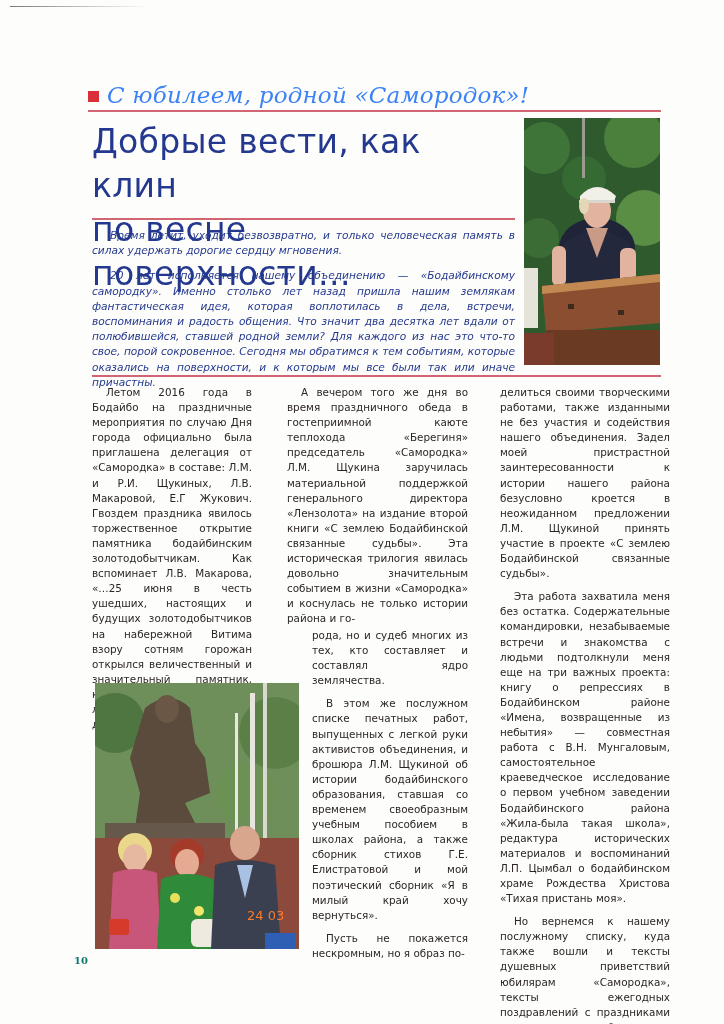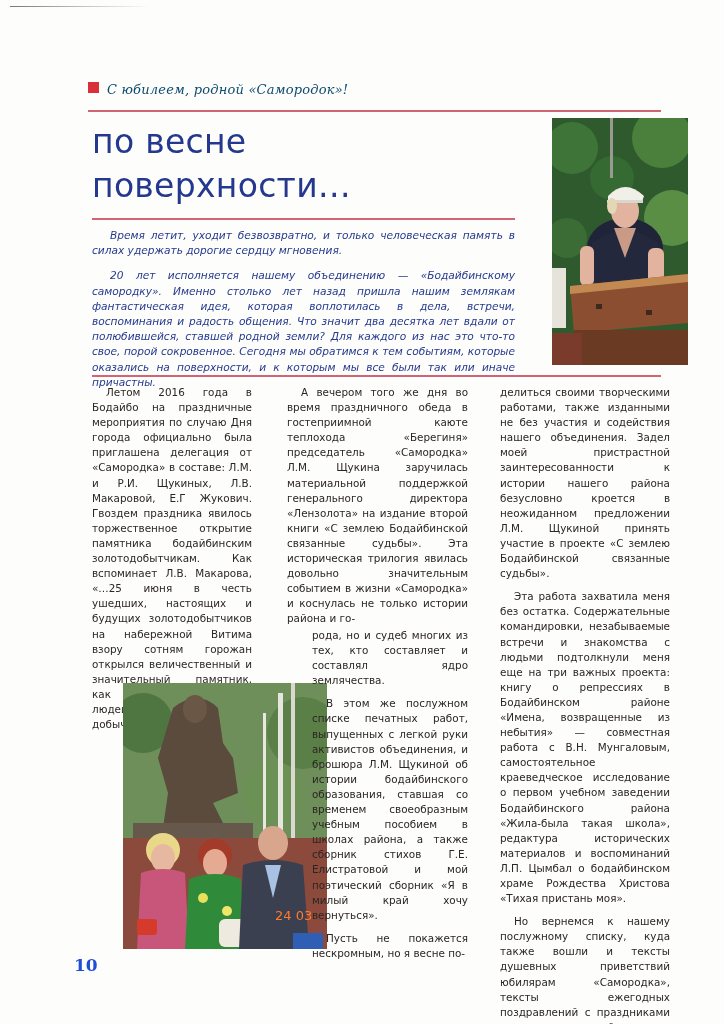--- a/index.html
+++ b/index.html
@@ -1,40 +1,41 @@
 <!DOCTYPE html>
 <html><head>
 <meta charset="utf-8">
 <style>
   html, body { margin:0; padding:0; }
   body { width:724px; height:1024px; background:#fdfdfb; position:relative; overflow:hidden; font-family:"DejaVu Sans", sans-serif; color:#2a2624; }
   .scanline { position:absolute; left:10px; top:6px; width:140px; height:1px; background:linear-gradient(90deg,#777,#ccc 60%,transparent); }
-  .rubric { position:absolute; left:88px; top:82px; font-family:"DejaVu Serif", serif; font-style:italic; font-size:13px; color:#0c4a6e; letter-spacing:0.2px; white-space:nowrap; }
+  .rubric { position:absolute; left:88px; top:82px; font-family:"DejaVu Serif", serif; font-style:italic; font-size:23px; color:#3b82f6; letter-spacing:0.2px; white-space:nowrap; }
   .rubric .sq { display:inline-block; width:11px; height:11px; background:#d9303a; margin-right:8px; vertical-align:1px; }
   .redline { position:absolute; height:2px; background:#c94a5a; opacity:0.85; }
   .title { position:absolute; left:92px; top:120px; width:420px; font-family:"DejaVu Sans", sans-serif; font-size:33px; line-height:44px; color:#23388e; font-weight:normal; letter-spacing:0.3px; }
   .lead { position:absolute; left:92px; top:228px; width:423px; font-family:"DejaVu Sans", sans-serif; font-style:italic; font-size:10.6px; line-height:15.2px; color:#23388e; text-align:justify; }
   .lead p { margin:0 0 10px 0; text-indent:18px; }
-  .photo { position:absolute; overflow:hidden;margin-left:28px; }
+  .photo { position:absolute; overflow:hidden; }
   .col { position:absolute; font-size:10.4px; line-height:15.1px; color:#2b2624; text-align:justify; hyphens:manual; }
   .col p { margin:0 0 8px 0; text-indent:14px; }
   .col p.cont { text-indent:0; }
-  .pagenum { position:absolute; left:74px; top:955px; font-family:"DejaVu Serif", serif; font-weight:bold; font-size:17px; color:#1d4ed8; }
+  .pagenum { position:absolute; left:74px; top:955px; font-family:"DejaVu Serif", serif; font-weight:bold; font-size:10px; color:#0f766e; }
 </style>
 </head>
 <body>
 
 <div class="scanline"></div>
 
 <div class="rubric">
   <span class="sq"></span><span>С юбилеем, родной «Самородок»!</span>
 </div>
 <div class="redline" style="left:88px; top:110px; width:573px;"></div>
 
 <div class="title">
+  <div>Добрые вести, как клин</div>
   <div>по весне поверхности…</div>
 </div>
 <div class="redline" style="left:92px; top:218px; width:423px;"></div>
 
 <div class="lead">
   <p>Время летит, уходит безвозвратно, и только человеческая память в силах удержать дорогие сердцу мгновения.</p>
   <p>20 лет исполняется нашему объединению — «Бодайбинскому самородку». Именно столько лет назад пришла нашим землякам фантастическая идея, которая воплотилась в дела, встречи, воспоминания и радость общения. Что значит два десятка лет вдали от полюбившейся, ставшей родной земли? Для каждого из нас это что-то свое, порой сокровенное. Сегодня мы обратимся к тем событиям, которые оказались на поверхности, и к которым мы все были так или иначе причастны.</p>
 </div>
 
 <div class="photo" style="left:524px; top:118px; width:136px; height:247px;">
@@ -102,21 +103,21 @@
     <text x="152" y="237" font-family="DejaVu Sans, sans-serif" font-size="13" fill="#ff7a2a">24 03</text>
   </svg>
 </div>
 
 <div class="col" style="left:287px; top:385px; width:181px;">
   <p>А вечером того же дня во время праздничного обеда в гостеприимной каюте теплохода «Берегиня» председатель «Самородка» Л.М. Щукина заручилась материальной поддержкой генерального директора «Лензолота» на издание второй книги «С землею Бодайбинской связанные судьбы». Эта историческая трилогия явилась довольно значительным событием в жизни «Самородка» и коснулась не только истории района и го-</p>
 </div>
 <div class="col" style="left:312px; top:628px; width:156px;">
   <p class="cont">рода, но и судеб многих из тех, кто составляет и составлял ядро землячества.</p>
   <p>В этом же послужном списке печатных работ, выпущенных с легкой руки активистов объединения, и брошюра Л.М. Щукиной об истории бодайбинского образования, ставшая со временем своеобразным учебным пособием в школах района, а также сборник стихов Г.Е. Елистратовой и мой поэтический сборник «Я в милый край хочу вернуться».</p>
-  <p>Пусть не покажется нескромным, но я весне по-</p>
+  <p>Пусть не покажется нескромным, но я образ по-</p>
 </div>
 
 <div class="col" style="left:500px; top:385px; width:170px;">
   <p class="cont">делиться своими творческими работами, также изданными не без участия и содействия нашего объединения. Задел моей пристрастной заинтересованности к истории нашего района безусловно кроется в неожиданном предложении Л.М. Щукиной принять участие в проекте «С землею Бодайбинской связанные судьбы».</p>
   <p>Эта работа захватила меня без остатка. Содержательные командировки, незабываемые встречи и знакомства с людьми подтолкнули меня еще на три важных проекта: книгу о репрессиях в Бодайбинском районе «Имена, возвращенные из небытия» — совместная работа с В.Н. Мунгаловым, самостоятельное краеведческое исследование о первом учебном заведении Бодайбинского района «Жила-была такая школа», редактура исторических материалов и воспоминаний Л.П. Цымбал о бодайбинском храме Рождества Христова «Тихая пристань моя».</p>
   <p>Но вернемся к нашему послужному списку, куда также вошли и тексты душевных приветствий юбилярам «Самородка», тексты ежегодных поздравлений с праздниками и приглашений, кои придумывались Людмилой Михайловной</p>
 </div>
 
 <div class="pagenum">10</div>
 

